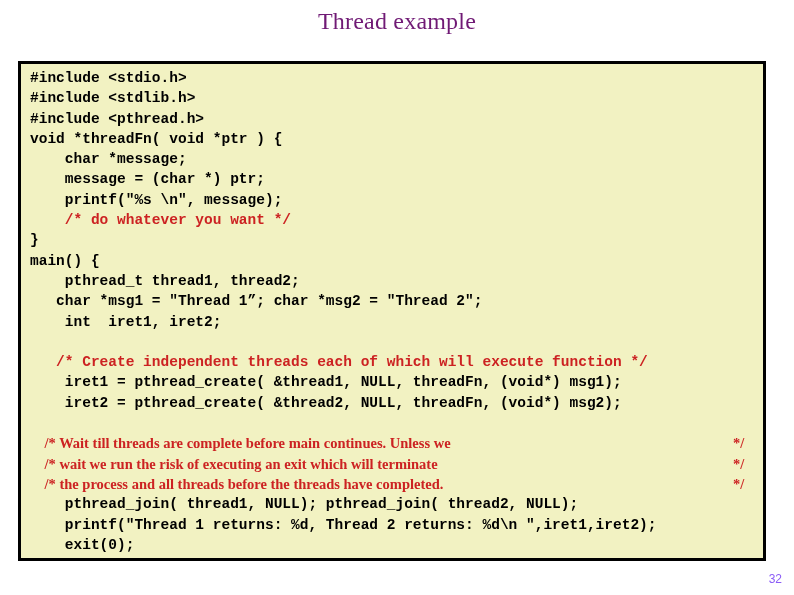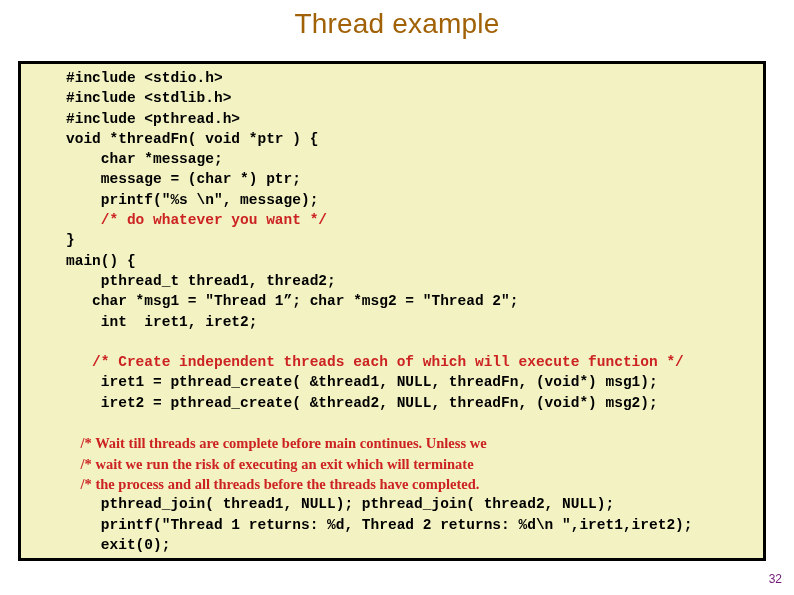--- a/index.html
+++ b/index.html
@@ -21,24 +21,24 @@
     width: 794px;
     height: 595px;
   }
 
   #slide-title {
     position: absolute;
     left: 0;
     top: 8px;
     width: 794px;
     text-align: center;
-    font-family: Liberation Sans, sans-serif;
-    font-size: 28px;
+    font-family: Liberation Serif, serif;
+    font-size: 24px;
     font-weight: normal;
-    color: #a16207;
+    color: #701a75;
     letter-spacing: 0.2px;
     white-space: pre;
   }
 
   #code-box {
     position: absolute;
     left: 18px;
     top: 61px;
     width: 748px;
     height: 500px;
@@ -52,21 +52,20 @@
     position: absolute;
     left: 9px;
     top: 4px;
     right: 2px;
     font-family: "Liberation Mono", "DejaVu Sans Mono", monospace;
     font-size: 14.5px;
     font-weight: bold;
     line-height: 20.3px;
     color: #000000;
     white-space: pre;
-    margin-left: 36px;
   }
 
   .ln {
     display: block;
     height: 20.3px;
     white-space: pre;
   }
   .ln.blank {
     height: 20.3px;
   }
@@ -86,21 +85,21 @@
     color: #CC2222;
     white-space: pre;
   }
 
   #slide-number {
     position: absolute;
     right: 12px;
     top: 572px;
     font-family: "Liberation Sans", sans-serif;
     font-size: 12px;
-    color: #701a75;
+    color: #8b5cf6;
     white-space: pre;
   }
 </style>
 </head>
 <body>
 
 <div id="slide">
 
   <div id="slide-title">Thread example</div>
 

